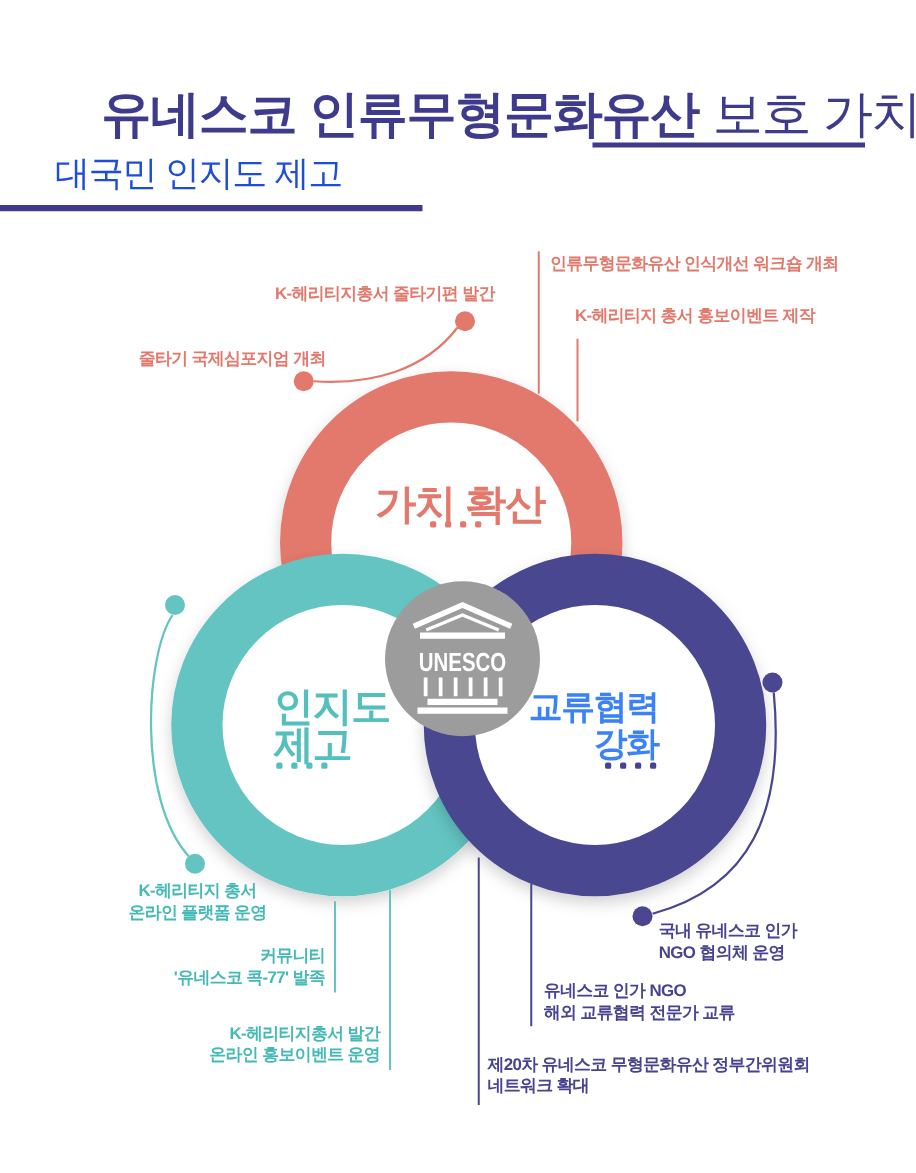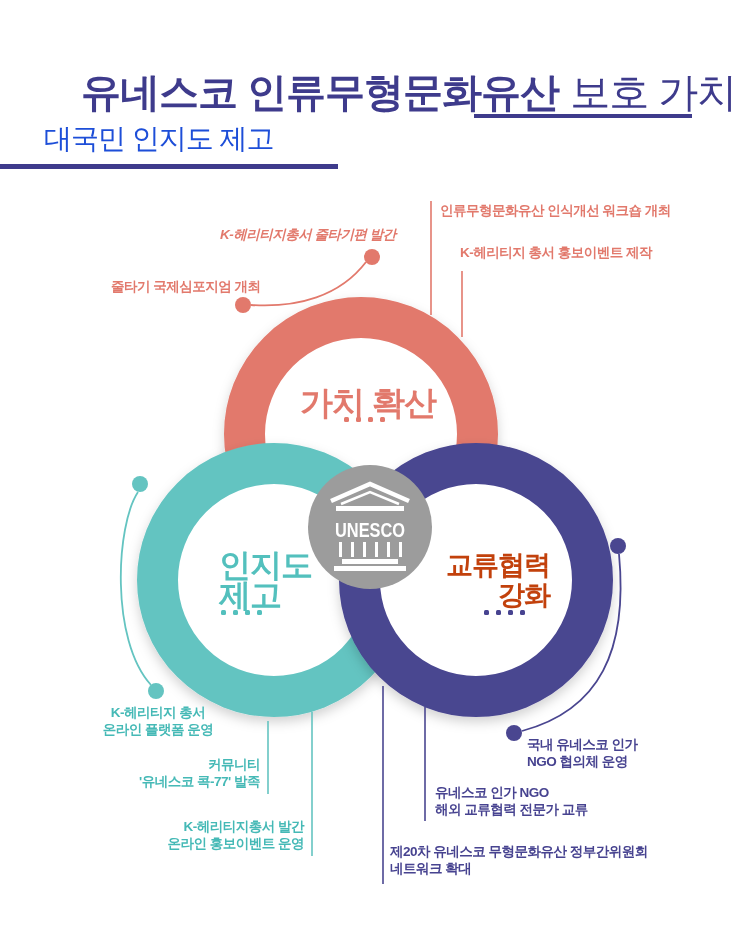--- a/index.html
+++ b/index.html
@@ -14,35 +14,35 @@
   .title-line2{position:absolute;left:44px;top:119px;font-size:28px;line-height:40px;font-weight:400;letter-spacing:-1px;color:#1d4ed8;white-space:nowrap;}
   .u-bar{position:absolute;background:#3E3B8C;}
   #u-bar1{left:474px;top:114px;width:218px;height:4px;}
   #u-bar2{left:0px;top:164px;width:338px;height:5px;}
   
   #diagram-svg{position:absolute;left:0;top:0;}
   
   .ring-label{position:absolute;font-weight:700;letter-spacing:-1px;}
   #label-top{left:268px;top:381px;width:200px;text-align:center;font-size:33px;color:#E2796C;}
   #label-left{left:219px;top:550px;width:160px;text-align:left;font-size:32px;line-height:30px;color:#53C0BD;}
-  #label-right{left:350px;top:550px;width:200px;text-align:right;font-size:27px;line-height:30px;color:#c2410c;}
+  #label-right{left:327px;top:550px;width:200px;text-align:right;font-size:27px;line-height:30px;color:#3b82f6;}
   .dots{position:absolute;height:6px;}
   .dots span{display:inline-block;width:5px;height:5px;border-radius:1.5px;margin-right:7px;vertical-align:top;}
   #dots-top{left:268px;top:417px;width:200px;text-align:center;}
   #dots-top span{background:#E2796C;}
   #dots-left{left:221px;top:610px;}
   #dots-left span{background:#53C0BD;}
   #dots-right{left:335px;top:610px;width:197px;text-align:right;}
   #dots-right span{background:#474390;}
   
   .callout{position:absolute;font-size:13.5px;font-weight:700;line-height:17px;letter-spacing:-0.5px;white-space:nowrap;}
   .callout.coral{color:#E2796C;}
   .callout.teal{color:#45B9B6;}
   .callout.navy{color:#474390;}
-  #co1{left:220px;top:226px;font-style:italic;}
+  #co1{left:220px;top:226px;}
   #co2{left:111px;top:278px;}
   #co3{left:440px;top:202px;}
   #co4{left:460px;top:244px;}
   #t1{left:88px;top:704px;width:140px;text-align:center;}
   #t2{right:473px;top:756px;text-align:right;}
   #t3{right:429px;top:818px;text-align:right;}
   #n1{left:527px;top:736px;}
   #n2{left:435px;top:784px;}
   #n3{left:390px;top:843px;}
 </style>

